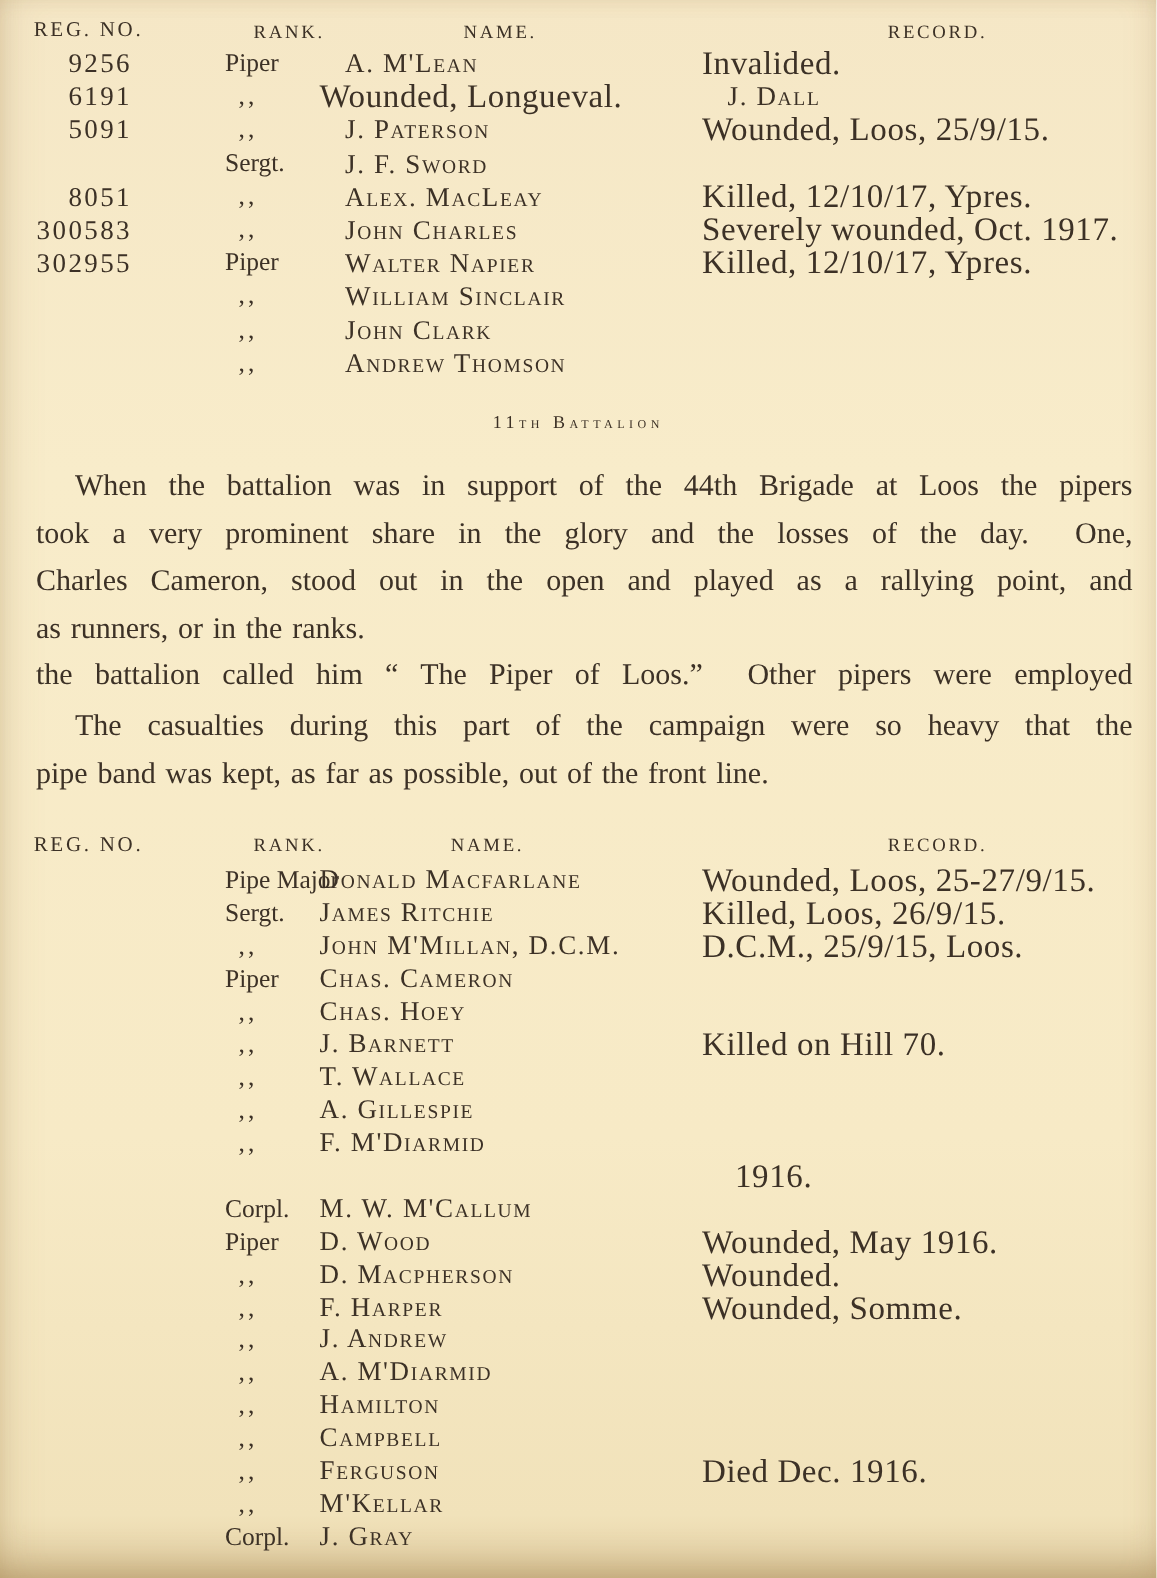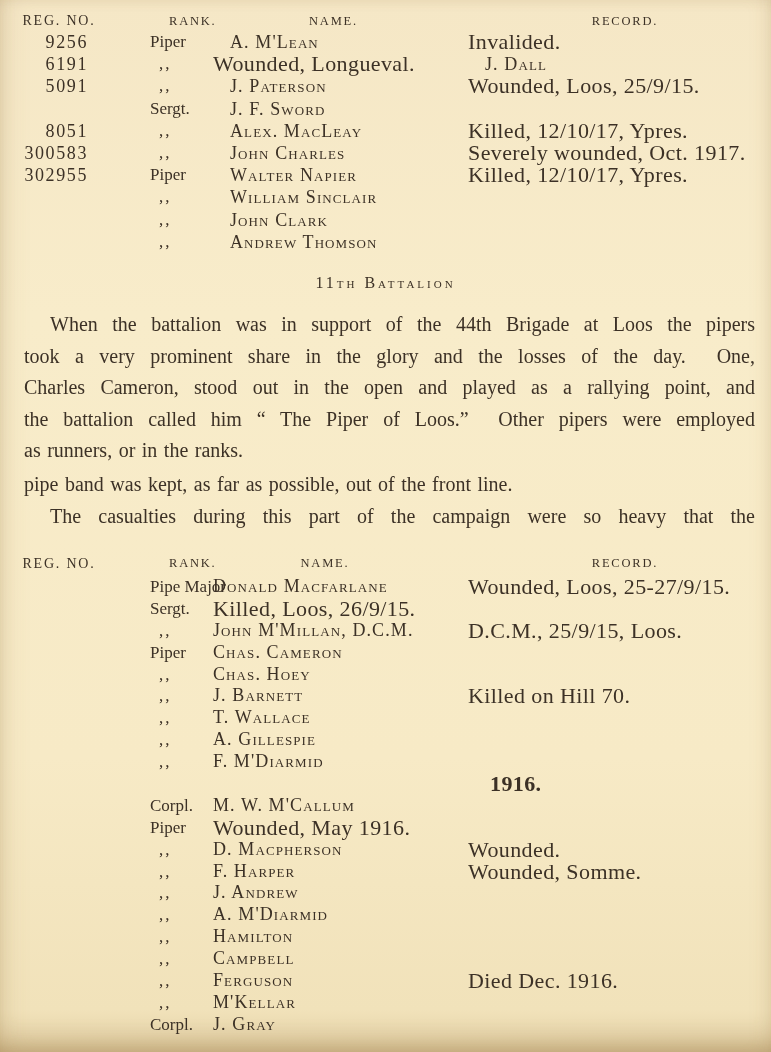--- a/index.html
+++ b/index.html
@@ -34,37 +34,37 @@
     font-size:18px;letter-spacing:1.6px;
   }
   .rank{padding-left:4px;font-size:17px;margin-left:46px;}
   .rank.ditto{padding-left:13px;letter-spacing:2px;}
   .name{
     font-variant:small-caps;font-size:18px;letter-spacing:1.1px;
   }
   #table1 .name{padding-left:20px;}
   #table2 .name{padding-left:3px;}
   .record{padding-left:3px;padding-right:14px;font-size:22px;letter-spacing:.4px;}
-  .record.cont{padding-left:25px;font-weight:bold;}
+  .record.cont{padding-left:25px;}
   #table1{top:11px;}
   #table1 .row{height:22.2px;line-height:22.2px;}
   #table2{top:551px;}
   #table2 .row{height:21.9px;line-height:21.9px;}
   .hdr-row{font-size:12.5px;letter-spacing:1.8px;}
   #table1 .hdr-row{height:20px;line-height:20px;}
   #table2 .hdr-row{height:25px;line-height:25px;}
   .hdr-reg{text-align:center;padding-left:18px;padding-right:0;font-size:14px;letter-spacing:1.8px;}
   .hdr-rank{padding-left:23px;font-size:12.5px;}
   .hdr-name{text-align:center;transform:translateX(-14px);padding-left:0;font-size:12.5px;letter-spacing:1.8px;font-variant:normal;font-family:Liberation Serif, serif;}
   .hdr-record{text-align:center;transform:translateX(7px);padding:0;font-size:12.5px;letter-spacing:1.8px;}
   
   .battalion-heading{
     position:absolute;left:0;right:0;top:274px;margin:0;
     text-align:center;font-weight:normal;
-    font-variant:small-caps;font-size:16px;letter-spacing:3px;
+    font-variant:small-caps;font-size:12px;letter-spacing:3px;
   }
   
   .para{
     position:absolute;left:24px;width:731px;
     font-size:20px;word-spacing:1.5px;
   }
   #para1{top:309px;}
   #para2{top:469px;}
   .line{
     line-height:31.5px;height:31.5px;white-space:normal;
@@ -148,45 +148,46 @@
   </div>
       </div>
   </section>
 
   <h2 class="battalion-heading">11th Battalion</h2>
 
   <div class="para" id="para1">
       <div class="line first">When the battalion was in support of the 44th Brigade at Loos the pipers</div>
       <div class="line">took a very prominent share in the glory and the losses of the day.&nbsp; One,</div>
       <div class="line">Charles Cameron, stood out in the open and played as a rallying point, and</div>
+      <div class="line last">as runners, or in the ranks.</div>
       <div class="line">the battalion called him “ The Piper of Loos.”&nbsp; Other pipers were employed</div>
-      <div class="line last">as runners, or in the ranks.</div>
     </div>
   <div class="para" id="para2">
+      <div class="line first">The casualties during this part of the campaign were so heavy that the</div>
       <div class="line last">pipe band was kept, as far as possible, out of the front line.</div>
-      <div class="line first">The casualties during this part of the campaign were so heavy that the</div>
     </div>
 
   <section class="roster" id="table2">
     <div class="row hdr-row">
       <span class="cell reg hdr-reg">REG. NO.</span>
       <span class="cell rank hdr-rank">RANK.</span>
       <span class="cell name hdr-name">NAME.</span>
       <span class="cell record hdr-record">RECORD.</span>
     </div>
     <div id="table2-rows">
         <div class="row">
     <span class="cell reg"></span>
     <span class="cell rank">Pipe Major</span>
     <span class="cell name">Donald Macfarlane</span>
     <span class="cell record">Wounded, Loos, 25-27/9/15.</span>
   </div>
         <div class="row">
     <span class="cell reg"></span>
     <span class="cell rank">Sergt.</span>
+    <span class="cell name">James Ritchie</span>
     <span class="cell record">Killed, Loos, 26/9/15.</span>
   </div>
         <div class="row">
     <span class="cell reg"></span>
     <span class="cell rank ditto">,,</span>
     <span class="cell name">John M'Millan, D.C.M.</span>
     <span class="cell record">D.C.M., 25/9/15, Loos.</span>
   </div>
         <div class="row">
     <span class="cell reg"></span>
@@ -231,20 +232,21 @@
   </div>
         <div class="row">
     <span class="cell reg"></span>
     <span class="cell rank">Corpl.</span>
     <span class="cell name">M. W. M'Callum</span>
     <span class="cell record"></span>
   </div>
         <div class="row">
     <span class="cell reg"></span>
     <span class="cell rank">Piper</span>
+    <span class="cell name">D. Wood</span>
     <span class="cell record">Wounded, May 1916.</span>
   </div>
         <div class="row">
     <span class="cell reg"></span>
     <span class="cell rank ditto">,,</span>
     <span class="cell name">D. Macpherson</span>
     <span class="cell record">Wounded.</span>
   </div>
         <div class="row">
     <span class="cell reg"></span>

